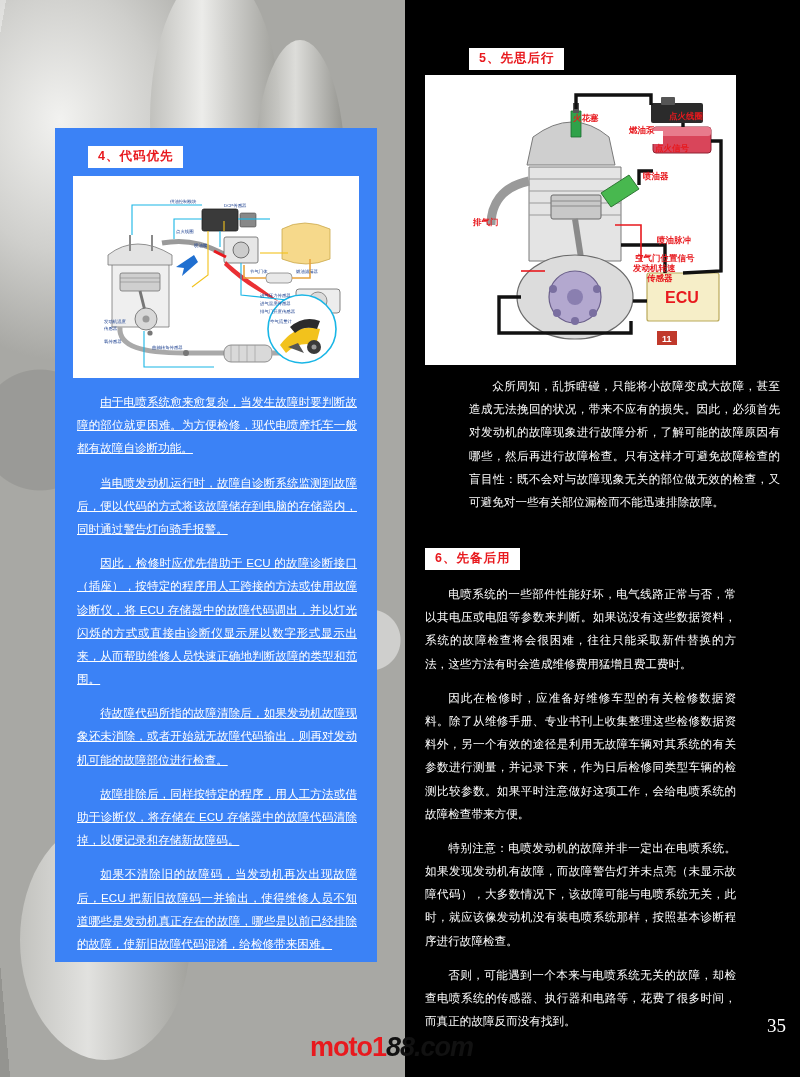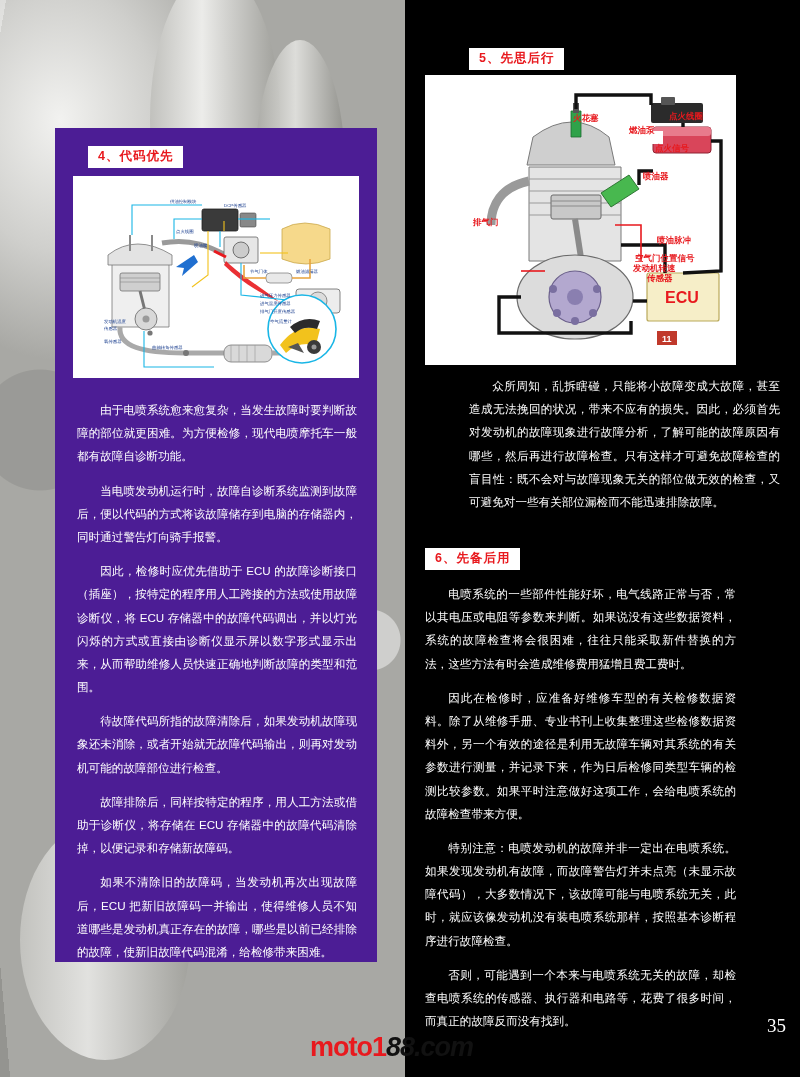--- a/index.html
+++ b/index.html
@@ -39,21 +39,21 @@
 
   
   .black-panel {
     position:absolute; left:405px; top:0; width:395px; height:1077px;
     background:#000000;
   }
 
   
   .red-col {
     position:absolute; left:55px; top:128px; width:322px; height:834px;
-    background:#4c1d95;
+    background:#3b82f6;
   }
 
   
   .sec-head {
     background:#ffffff;
     color:#e8191e;
     font-size:12.5px;
     font-weight:bold;
     letter-spacing:1px;
     padding:3px 10px 4px 10px;
@@ -73,21 +73,21 @@
     position:absolute; left:425px; top:75px; width:311px; height:290px;
     background:#ffffff; overflow:hidden;
   }
 
   
   .body-left {
     position:absolute; left:22px; top:262px; width:280px;
     color:#ffffff; font-size:11.6px; line-height:2.0;
     text-align:justify;
   }
-  .body-left p { margin:8px 0 11px 0; text-indent:2em; }
+  .body-left p { margin:0 0 11px 0; text-indent:2em;text-decoration:underline; }
 
   .body-right {
     position:absolute; left:425px; top:0; width:311px;
     color:#ffffff; font-size:11.6px; line-height:2.0;
     text-align:justify;
   }
   .body-right p { margin:0 0 11px 0; text-indent:2em; }
 
   .para-block-1 { position:absolute; left:445px; top:374px; width:311px;margin-left:24px; }
   .para-block-2 { position:absolute; left:425px; top:582px; width:311px; }

